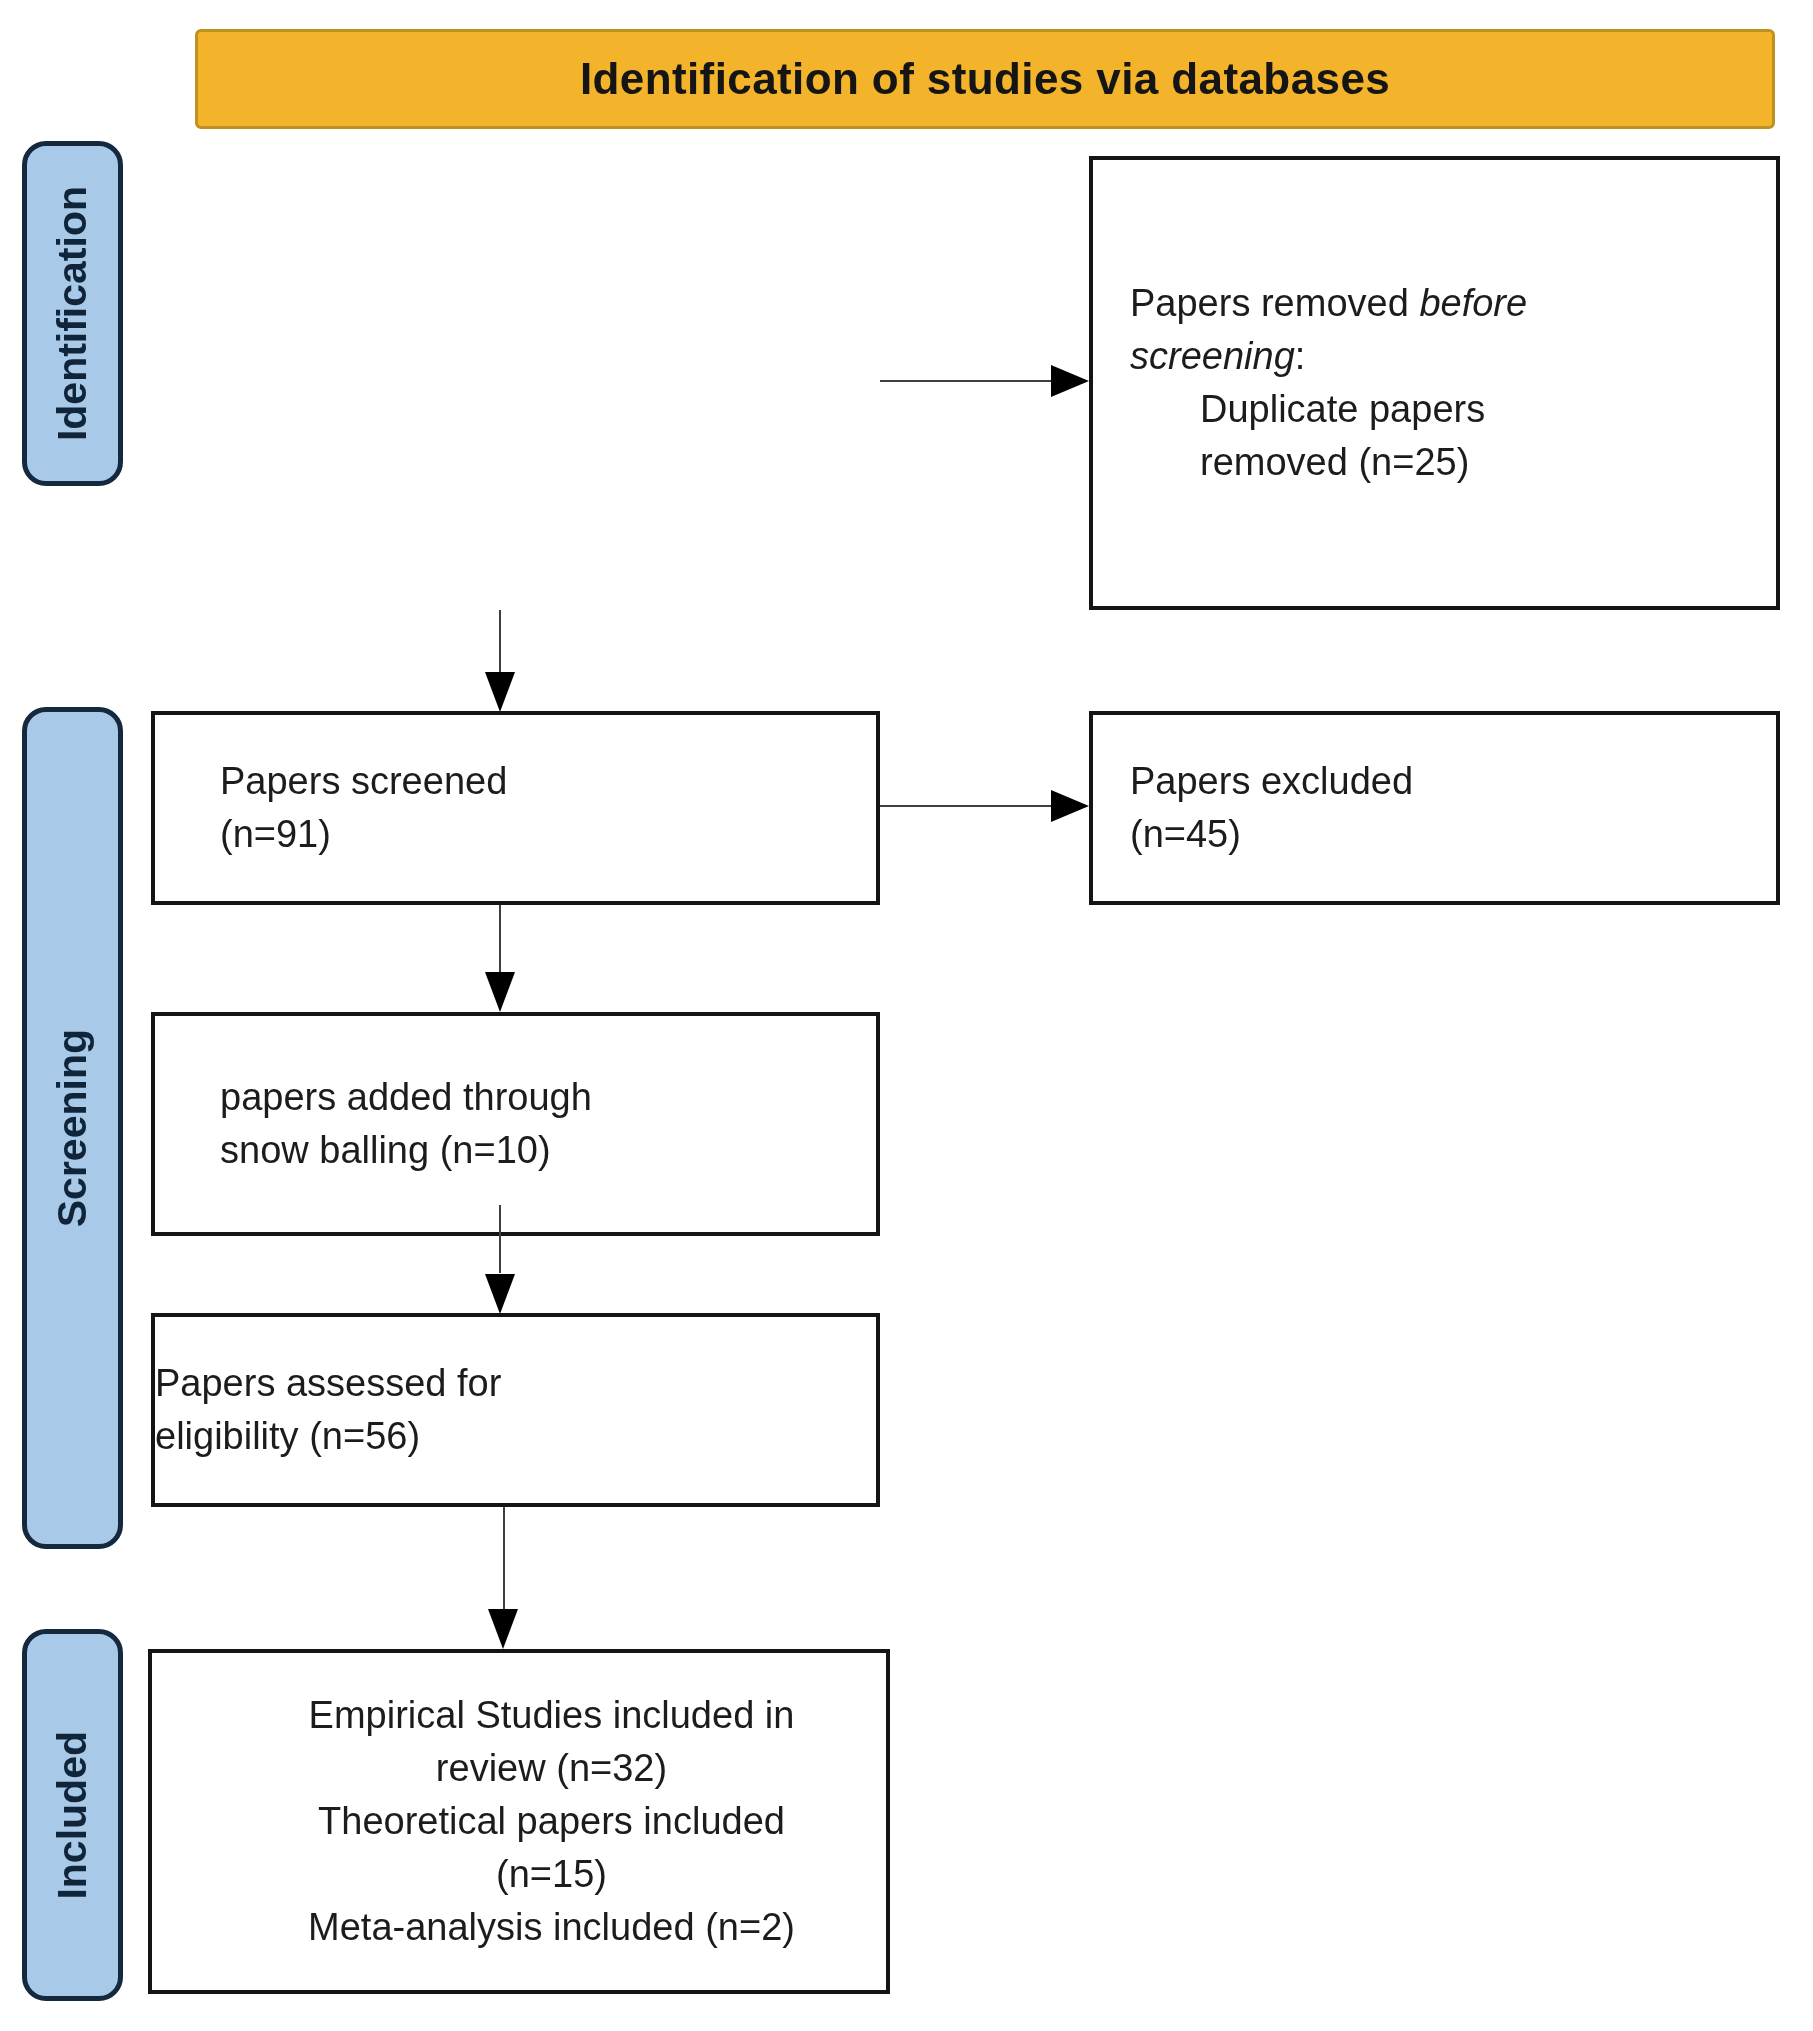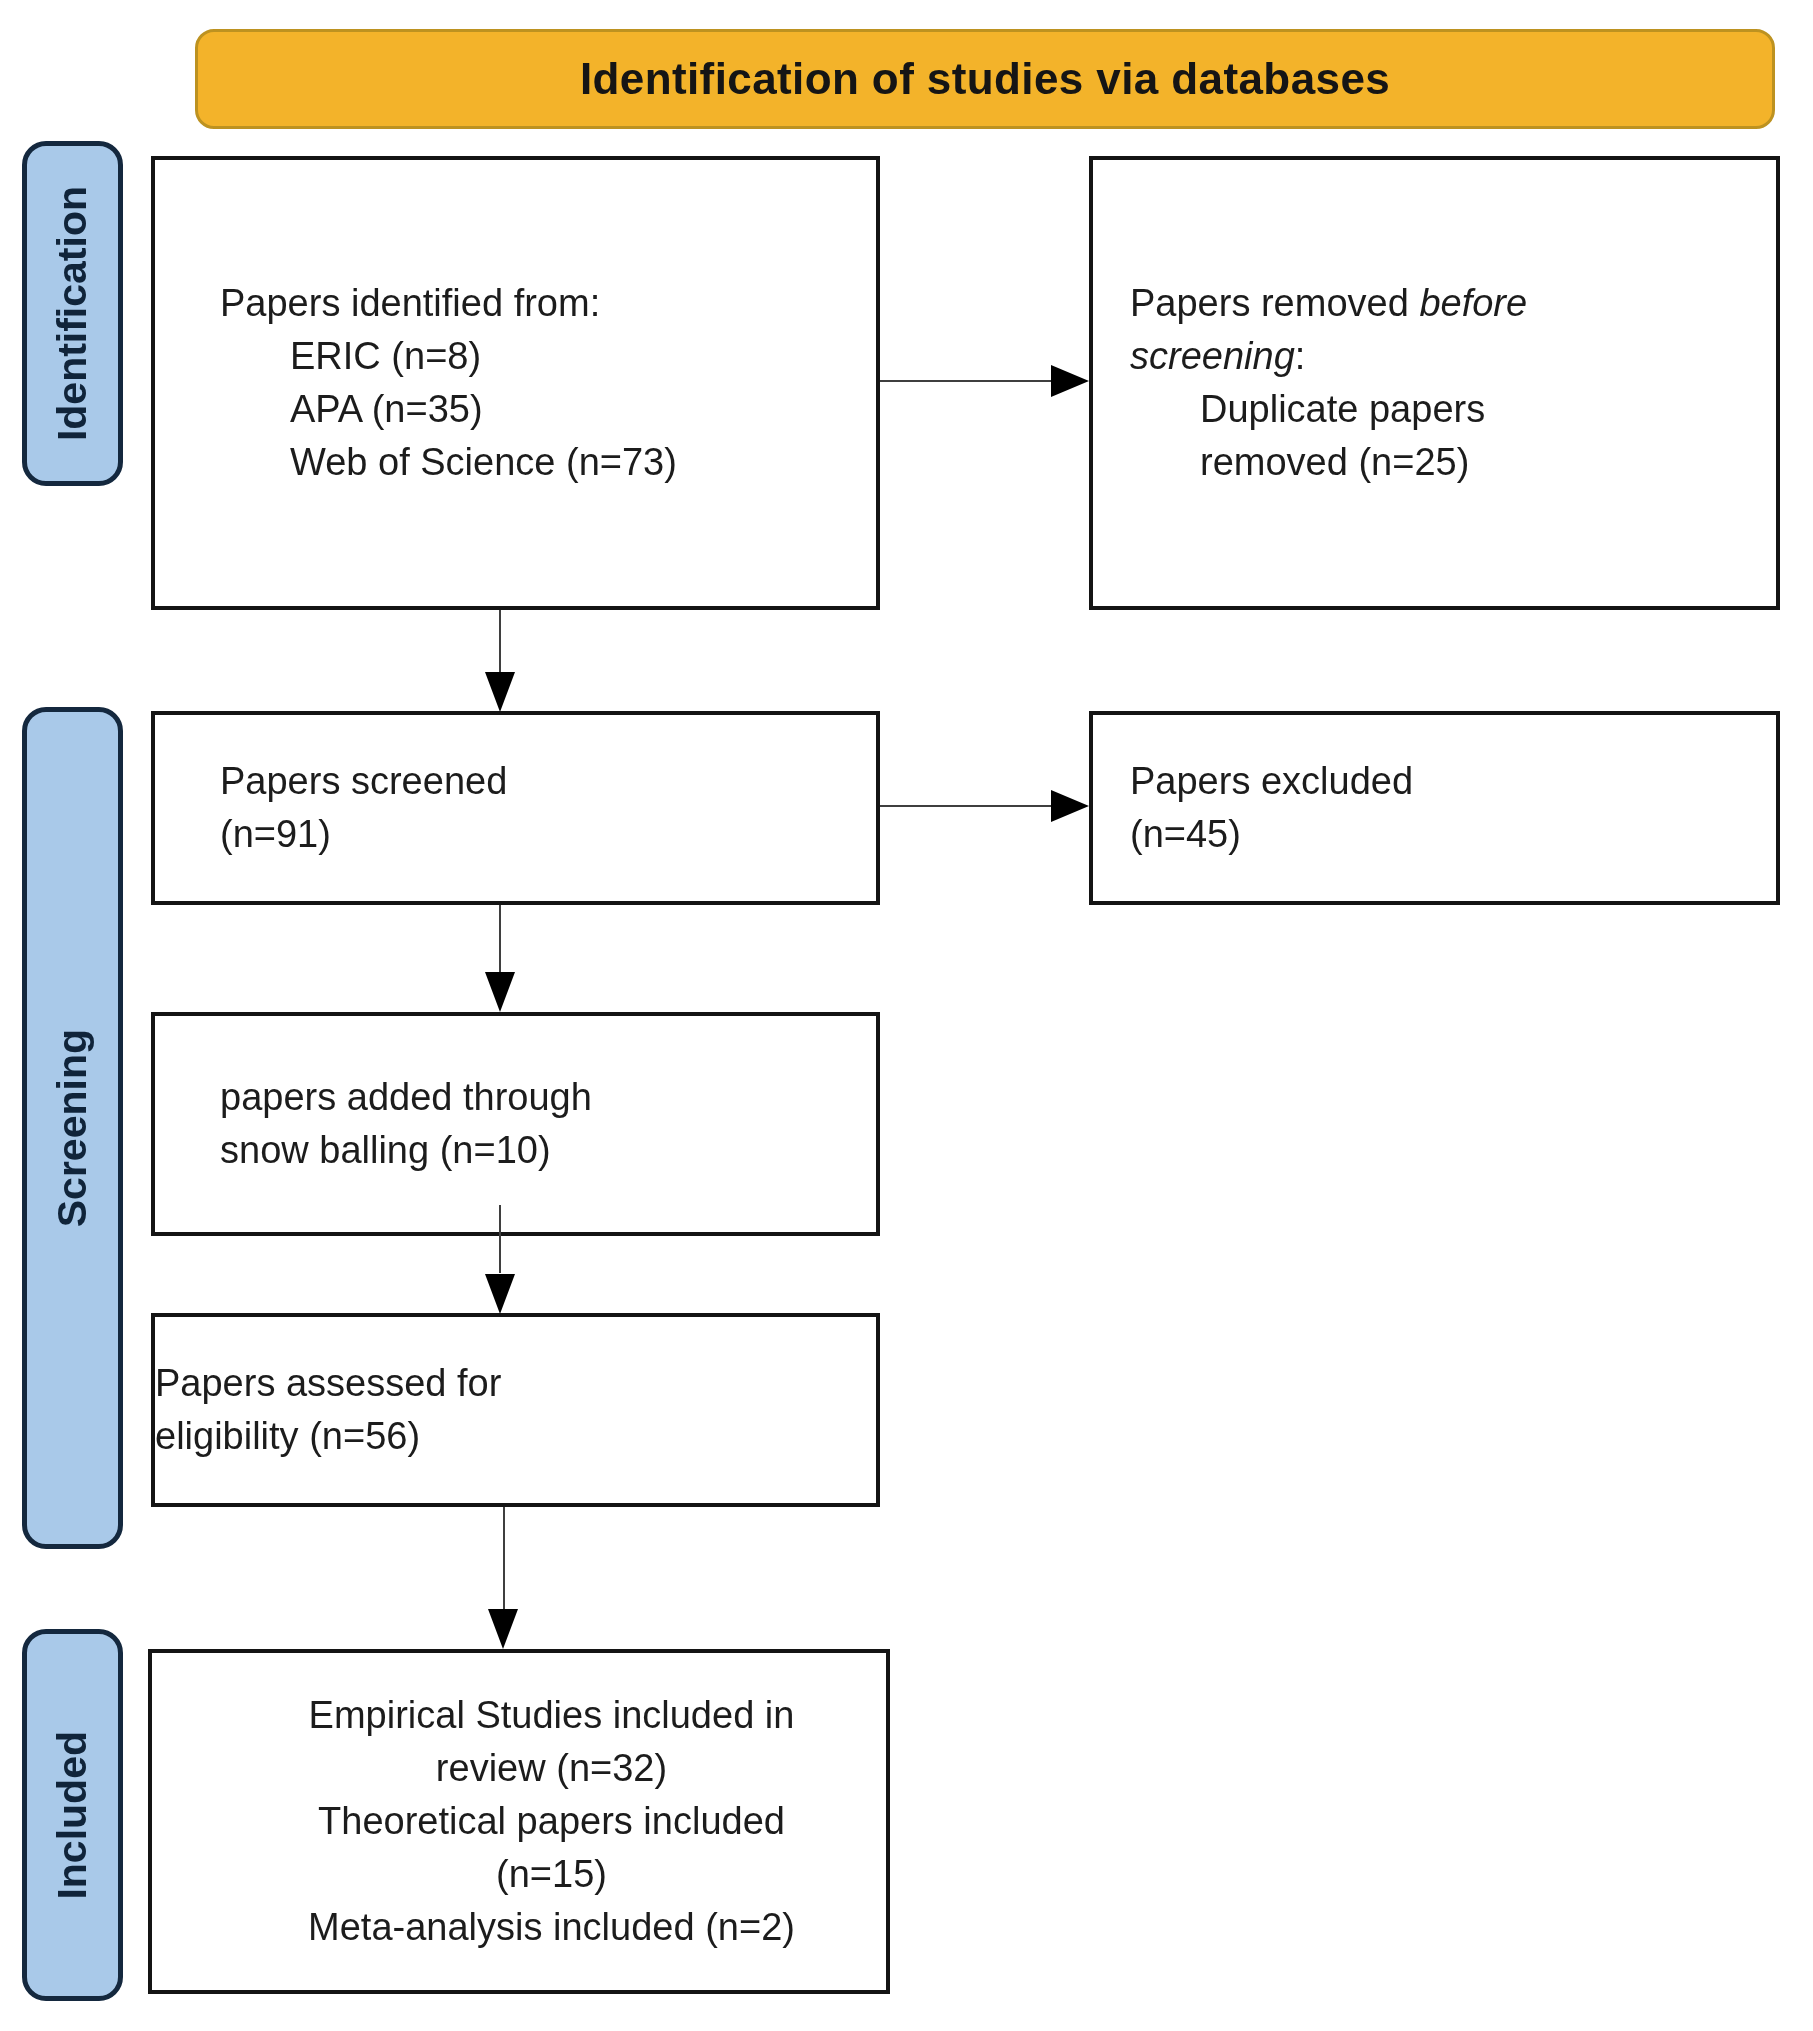--- a/index.html
+++ b/index.html
@@ -18,21 +18,21 @@
     width:1814px;height:2031px;
     background:#ffffff;
     font-family:"Liberation Sans", sans-serif;
     color:var(--text);
   }
   
   .banner{
     position:absolute;left:195px;top:29px;width:1580px;height:100px;
     background:var(--header-bg);
     border:3.2px solid var(--header-border);
-    border-radius:19px;
+    border-radius:6px;
     box-sizing:border-box;
     display:flex;align-items:center;justify-content:center;
   }
   .banner .title{
     font-size:44px;font-weight:bold;color:#151515;letter-spacing:0.4px;
   }
   
   .stage{
     position:absolute;left:22px;width:101px;
     background:var(--stage-bg);
@@ -97,26 +97,20 @@
   <div class="stage" id="stage-identification">
     <span class="stage-label">Identification</span>
   </div>
   <div class="stage" id="stage-screening">
     <span class="stage-label">Screening</span>
   </div>
   <div class="stage" id="stage-included">
     <span class="stage-label">Included</span>
   </div>
 
-  <div class="fbox" id="box-identified">
-    <div class="line">Papers identified from:</div>
-    <div class="line indent">ERIC (n=8)</div>
-    <div class="line indent">APA (n=35)</div>
-    <div class="line indent">Web of Science (n=73)</div>
-  </div>
 
   <div class="fbox" id="box-removed">
     <div class="line"><span>Papers removed </span><em>before</em></div>
     <div class="line"><em>screening</em><span>:</span></div>
     <div class="line indent">Duplicate papers</div>
     <div class="line indent">removed (n=25)</div>
   </div>
 
   <div class="fbox" id="box-screened">
     <div class="line">Papers screened</div>

